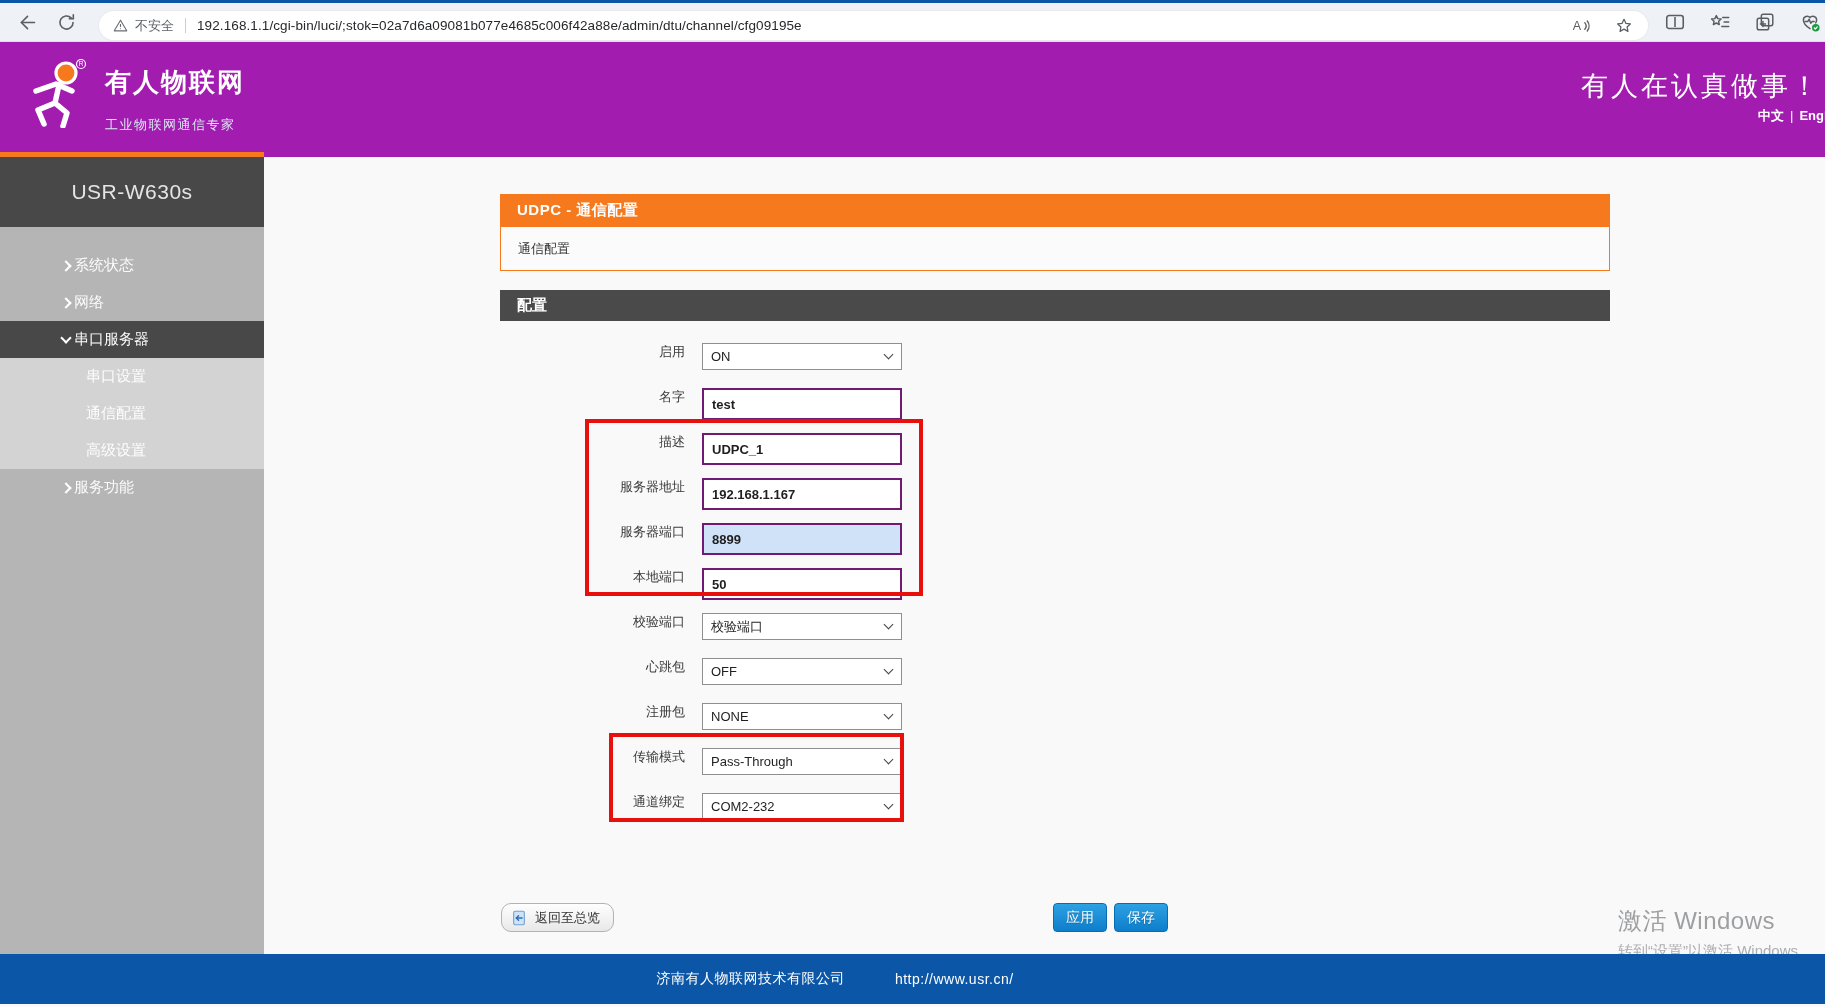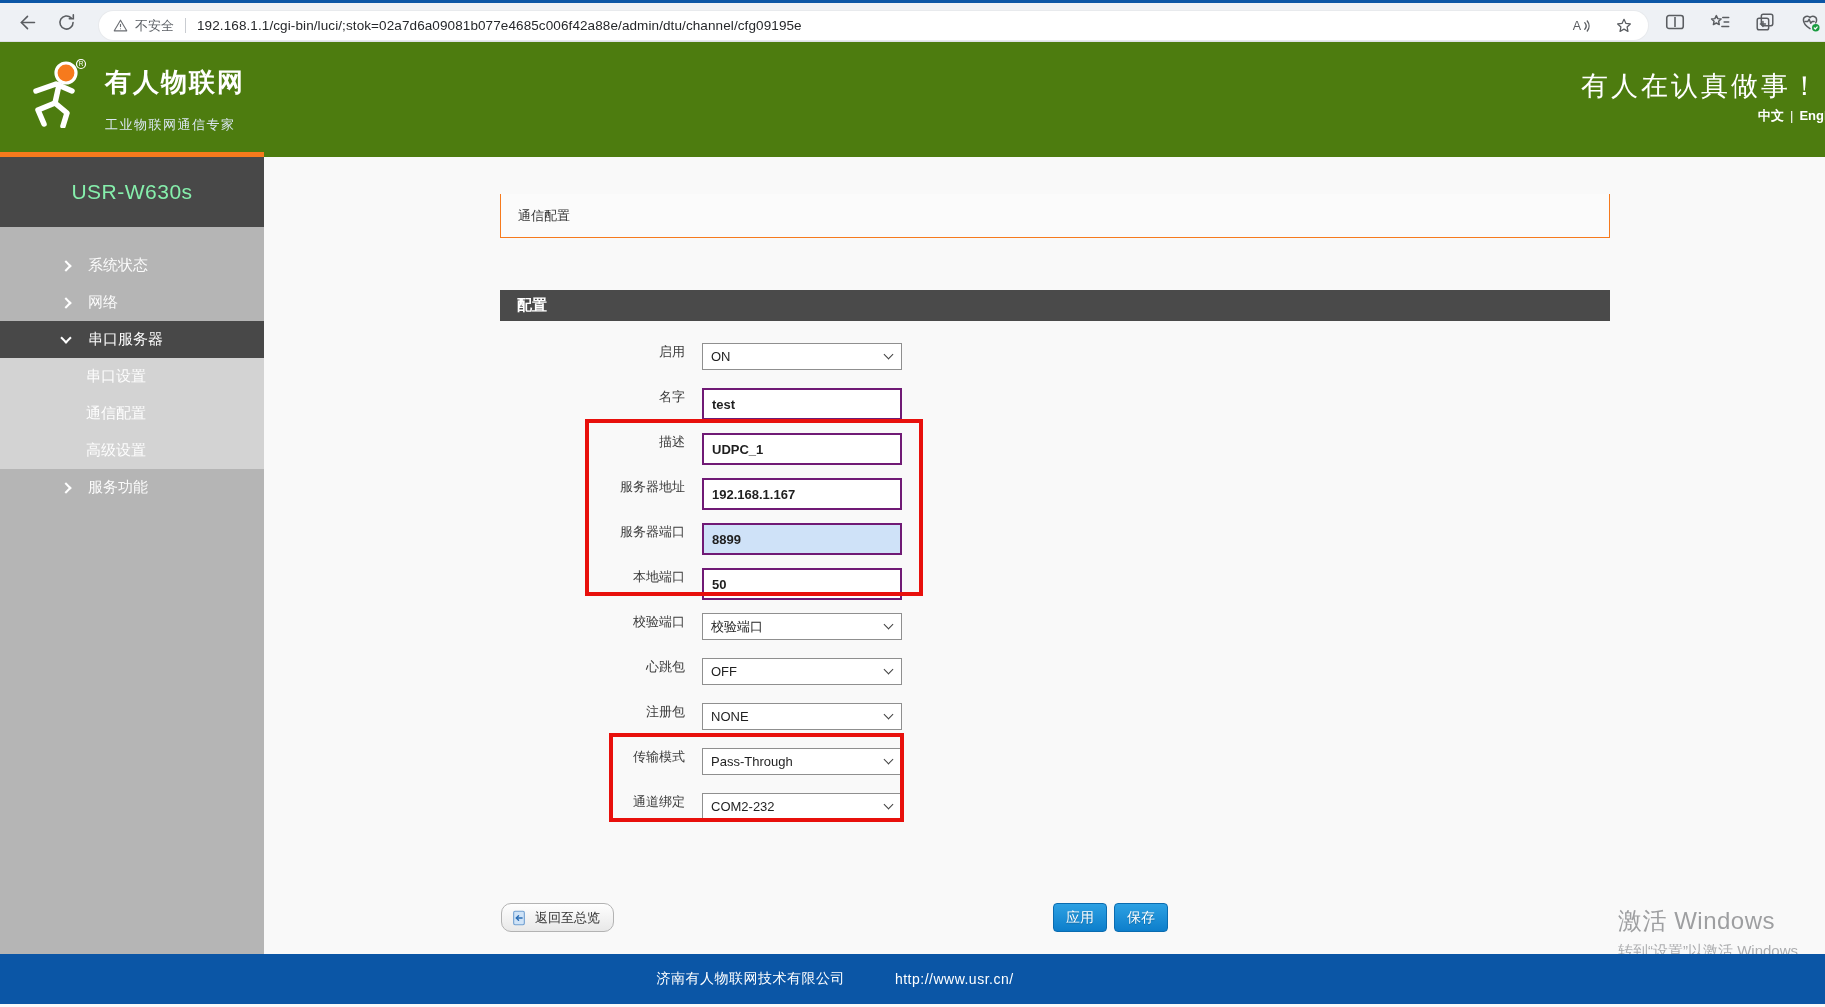--- a/index.html
+++ b/index.html
@@ -19,38 +19,38 @@
   .sec-chip { display:flex; align-items:center; gap:7px; color:#5f6368; font-size:13px; }
   .sec-chip svg { width:15px; height:15px; }
   .url-divider { width:1px; height:15px; background:#c9ccd1; margin:0 11px; }
   .url-text { font-size:13.5px; color:#26282b; letter-spacing:0.1px; white-space:nowrap; }
   .pill-right { margin-left:auto; display:flex; align-items:center; gap:23px; }
   .pill-right svg { width:20px; height:20px; }
   .ext-icons { position:absolute; left:1664px; top:8px; display:flex; align-items:center; gap:23px; }
   .ext-icons svg { width:22px; height:22px; }
 
   
-  .site-header { position:absolute; top:42px; left:0; right:0; height:115px; background:#4d7c0f; z-index:2; }
+  .site-header { position:absolute; top:42px; left:0; right:0; height:115px; background:#a21caf; z-index:2; }
   .logo-wrap { position:absolute; left:26px; top:16px; display:flex; align-items:flex-start; gap:17px; }
   .logo-svg { width:62px; height:70px; }
   .brand-block { padding-top:7px; }
   .brand-name { color:#ffffff; font-size:26px; font-weight:bold; letter-spacing:2px; }
   .brand-tagline { color:#dbe7f3; font-size:13px; margin-top:16px; letter-spacing:1.5px; }
   .slogan { position:absolute; right:4px; top:26px; color:#fff; font-size:27px; letter-spacing:3px; white-space:nowrap; }
   .lang-switch { position:absolute; left:1758px; top:65px; color:#fff; font-size:13px; font-weight:bold; white-space:nowrap; }
   .lang-switch span { cursor:pointer; }
   .lang-sep { margin:0 6px; font-weight:normal; }
 
   
   .orange-line { position:absolute; top:152px; left:0; width:264px; height:5px; background:#f67a1d; z-index:3; }
   .sidebar { position:absolute; top:157px; left:0; width:264px; height:800px; background:#b5b5b5; z-index:2; }
-  .model-header { height:70px; background:#484848; color:#86efac; font-size:21px; letter-spacing:0.5px;
+  .model-header { height:70px; background:#484848; color:#e5e5e5; font-size:21px; letter-spacing:0.5px;
                   display:flex; align-items:center; justify-content:center; }
   .menu { padding-top:20px; }
-  .menu-item { height:37px; display:flex; align-items:center; padding-left:62px; gap:18px;
+  .menu-item { height:37px; display:flex; align-items:center; padding-left:62px; gap:4px;
                color:#fbfbfb; font-size:15px; cursor:pointer; }
   .menu-item.active { background:#484848; }
   .chev { width:8px; height:8px; border-right:2px solid #fff; border-top:2px solid #fff; flex:0 0 auto; }
   .chev.right { transform:rotate(45deg); }
   .chev.down  { transform:rotate(135deg); margin-top:-3px; }
   .submenu { background:#d3d3d3; }
   .menu-subitem { height:37px; display:flex; align-items:center; padding-left:86px;
                   color:#fdfdfd; font-size:15px; cursor:pointer; }
 
   
@@ -209,20 +209,21 @@
         </div>
         <div class="menu-item">
           <span class="chev right"></span>
           <span>服务功能</span>
         </div>
       </div>
   </div>
 
   <div class="content">
     <div class="panel">
+      <div class="panel-header">UDPC - 通信配置</div>
       <div class="panel-sub">通信配置</div>
     </div>
     <div class="section-bar">配置</div>
 
     <div class="config-form">
         <div class="form-row">
           <div class="f-label">启用</div>
           <div class="f-select">
             <span>ON</span>
             <span class="sel-chev"></span>

